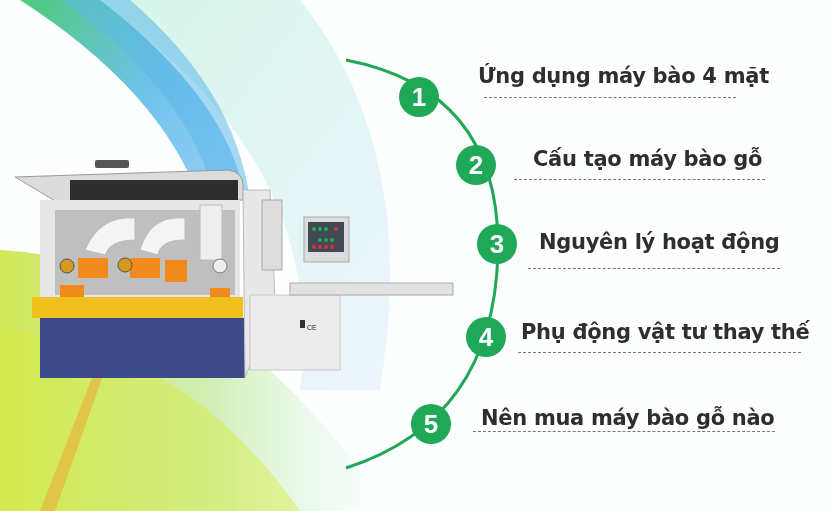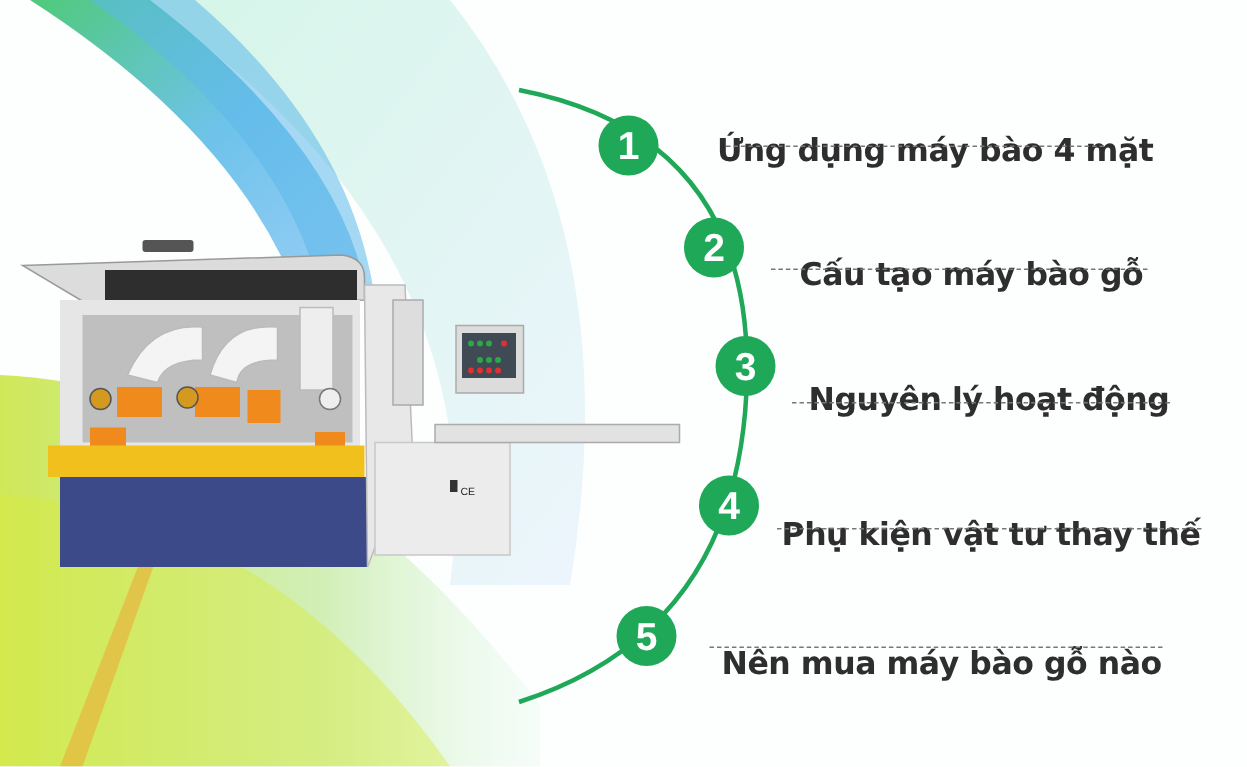--- a/index.html
+++ b/index.html
@@ -1,20 +1,20 @@
 <!DOCTYPE html>
 <html><head>
 <meta charset="utf-8">
 <style>
   html, body { margin:0; padding:0; }
   body { width:831px; height:511px; position:relative; overflow:hidden; background:#fdfefe; font-family:"Liberation Sans", sans-serif; }
   .bg { position:absolute; left:0; top:0; width:831px; height:511px; }
   .machine { position:absolute; left:0; top:0; width:831px; height:511px; }
   .num { position:absolute; width:40px; height:40px; border-radius:50%; background:#1ea857; color:#fff; font-weight:bold; font-size:26px; line-height:40px; text-align:center; font-family:"Liberation Sans", sans-serif; }
-  .item-label { position:absolute; color:#2e2e2e; font-weight:bold; font-size:21px; white-space:nowrap; font-family:"DejaVu Sans", sans-serif; letter-spacing:-0.3px;margin-top:24px; }
+  .item-label { position:absolute; color:#2e2e2e; font-weight:bold; font-size:21px; white-space:nowrap; font-family:"DejaVu Sans", sans-serif; letter-spacing:-0.3px; }
   .dots { position:absolute; height:0; border-top:1.5px dashed #777; }
 </style>
 </head>
 <body>
 
 <svg class="bg" viewBox="0 0 831 511">
   <defs>
     <linearGradient id="gBlue" x1="0" y1="0" x2="1" y2="1">
       <stop offset="0" stop-color="#3cc46a" stop-opacity="0.9"></stop>
       <stop offset="0.5" stop-color="#4ab4e6" stop-opacity="0.8"></stop>
@@ -106,21 +106,21 @@
     <div class="item-label" style="left:533px;top:147px;">Cấu tạo máy bào gỗ</div>
     <div class="dots" style="left:514px;top:179px;width:251px;"></div>
   </div>
   <div>
     <div class="num" style="left:477px;top:224px;">3</div>
     <div class="item-label" style="left:539px;top:230px;text-align:right;">Nguyên lý hoạt động</div>
     <div class="dots" style="left:528px;top:268px;width:252px;"></div>
   </div>
   <div>
     <div class="num" style="left:466px;top:317px;">4</div>
-    <div class="item-label" style="left:521px;top:320px;">Phụ kiện vật tư thay thế</div>
+    <div class="item-label" style="left:521px;top:320px;">Phụ động vật tư thay thế</div>
     <div class="dots" style="left:518px;top:352px;width:283px;"></div>
   </div>
   <div>
     <div class="num" style="left:411px;top:404px;">5</div>
     <div class="item-label" style="left:481px;top:406px;">Nên mua máy bào gỗ nào</div>
     <div class="dots" style="left:473px;top:431px;width:302px;"></div>
   </div>
 </div>
 
 </body></html>

